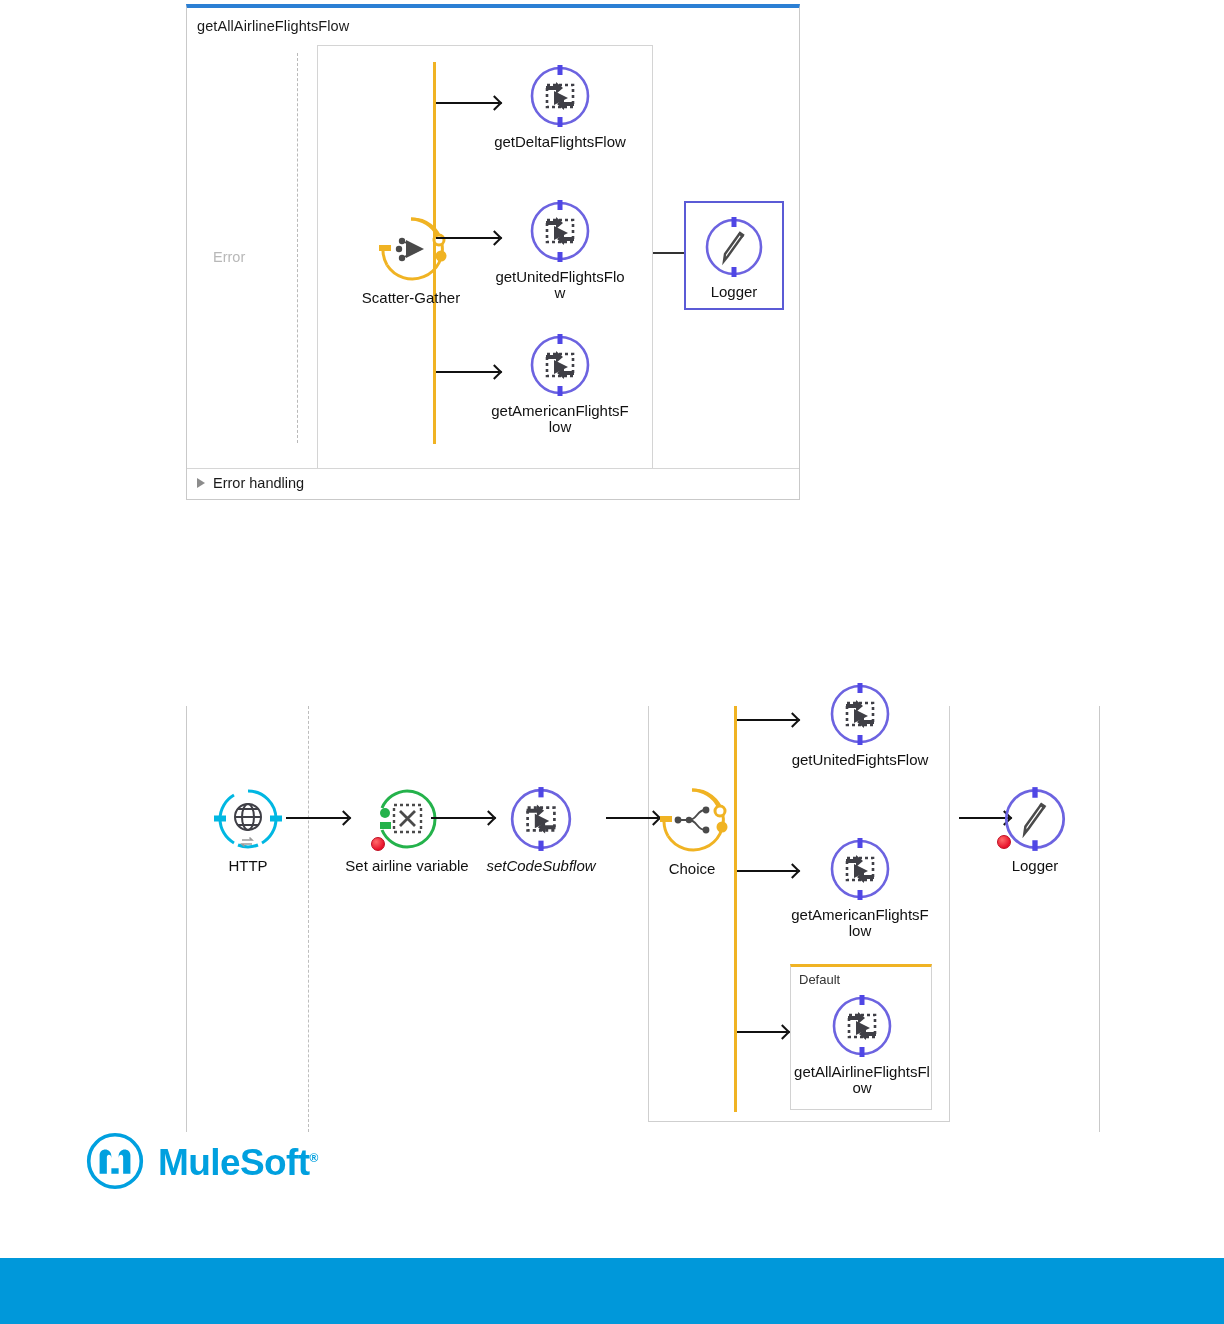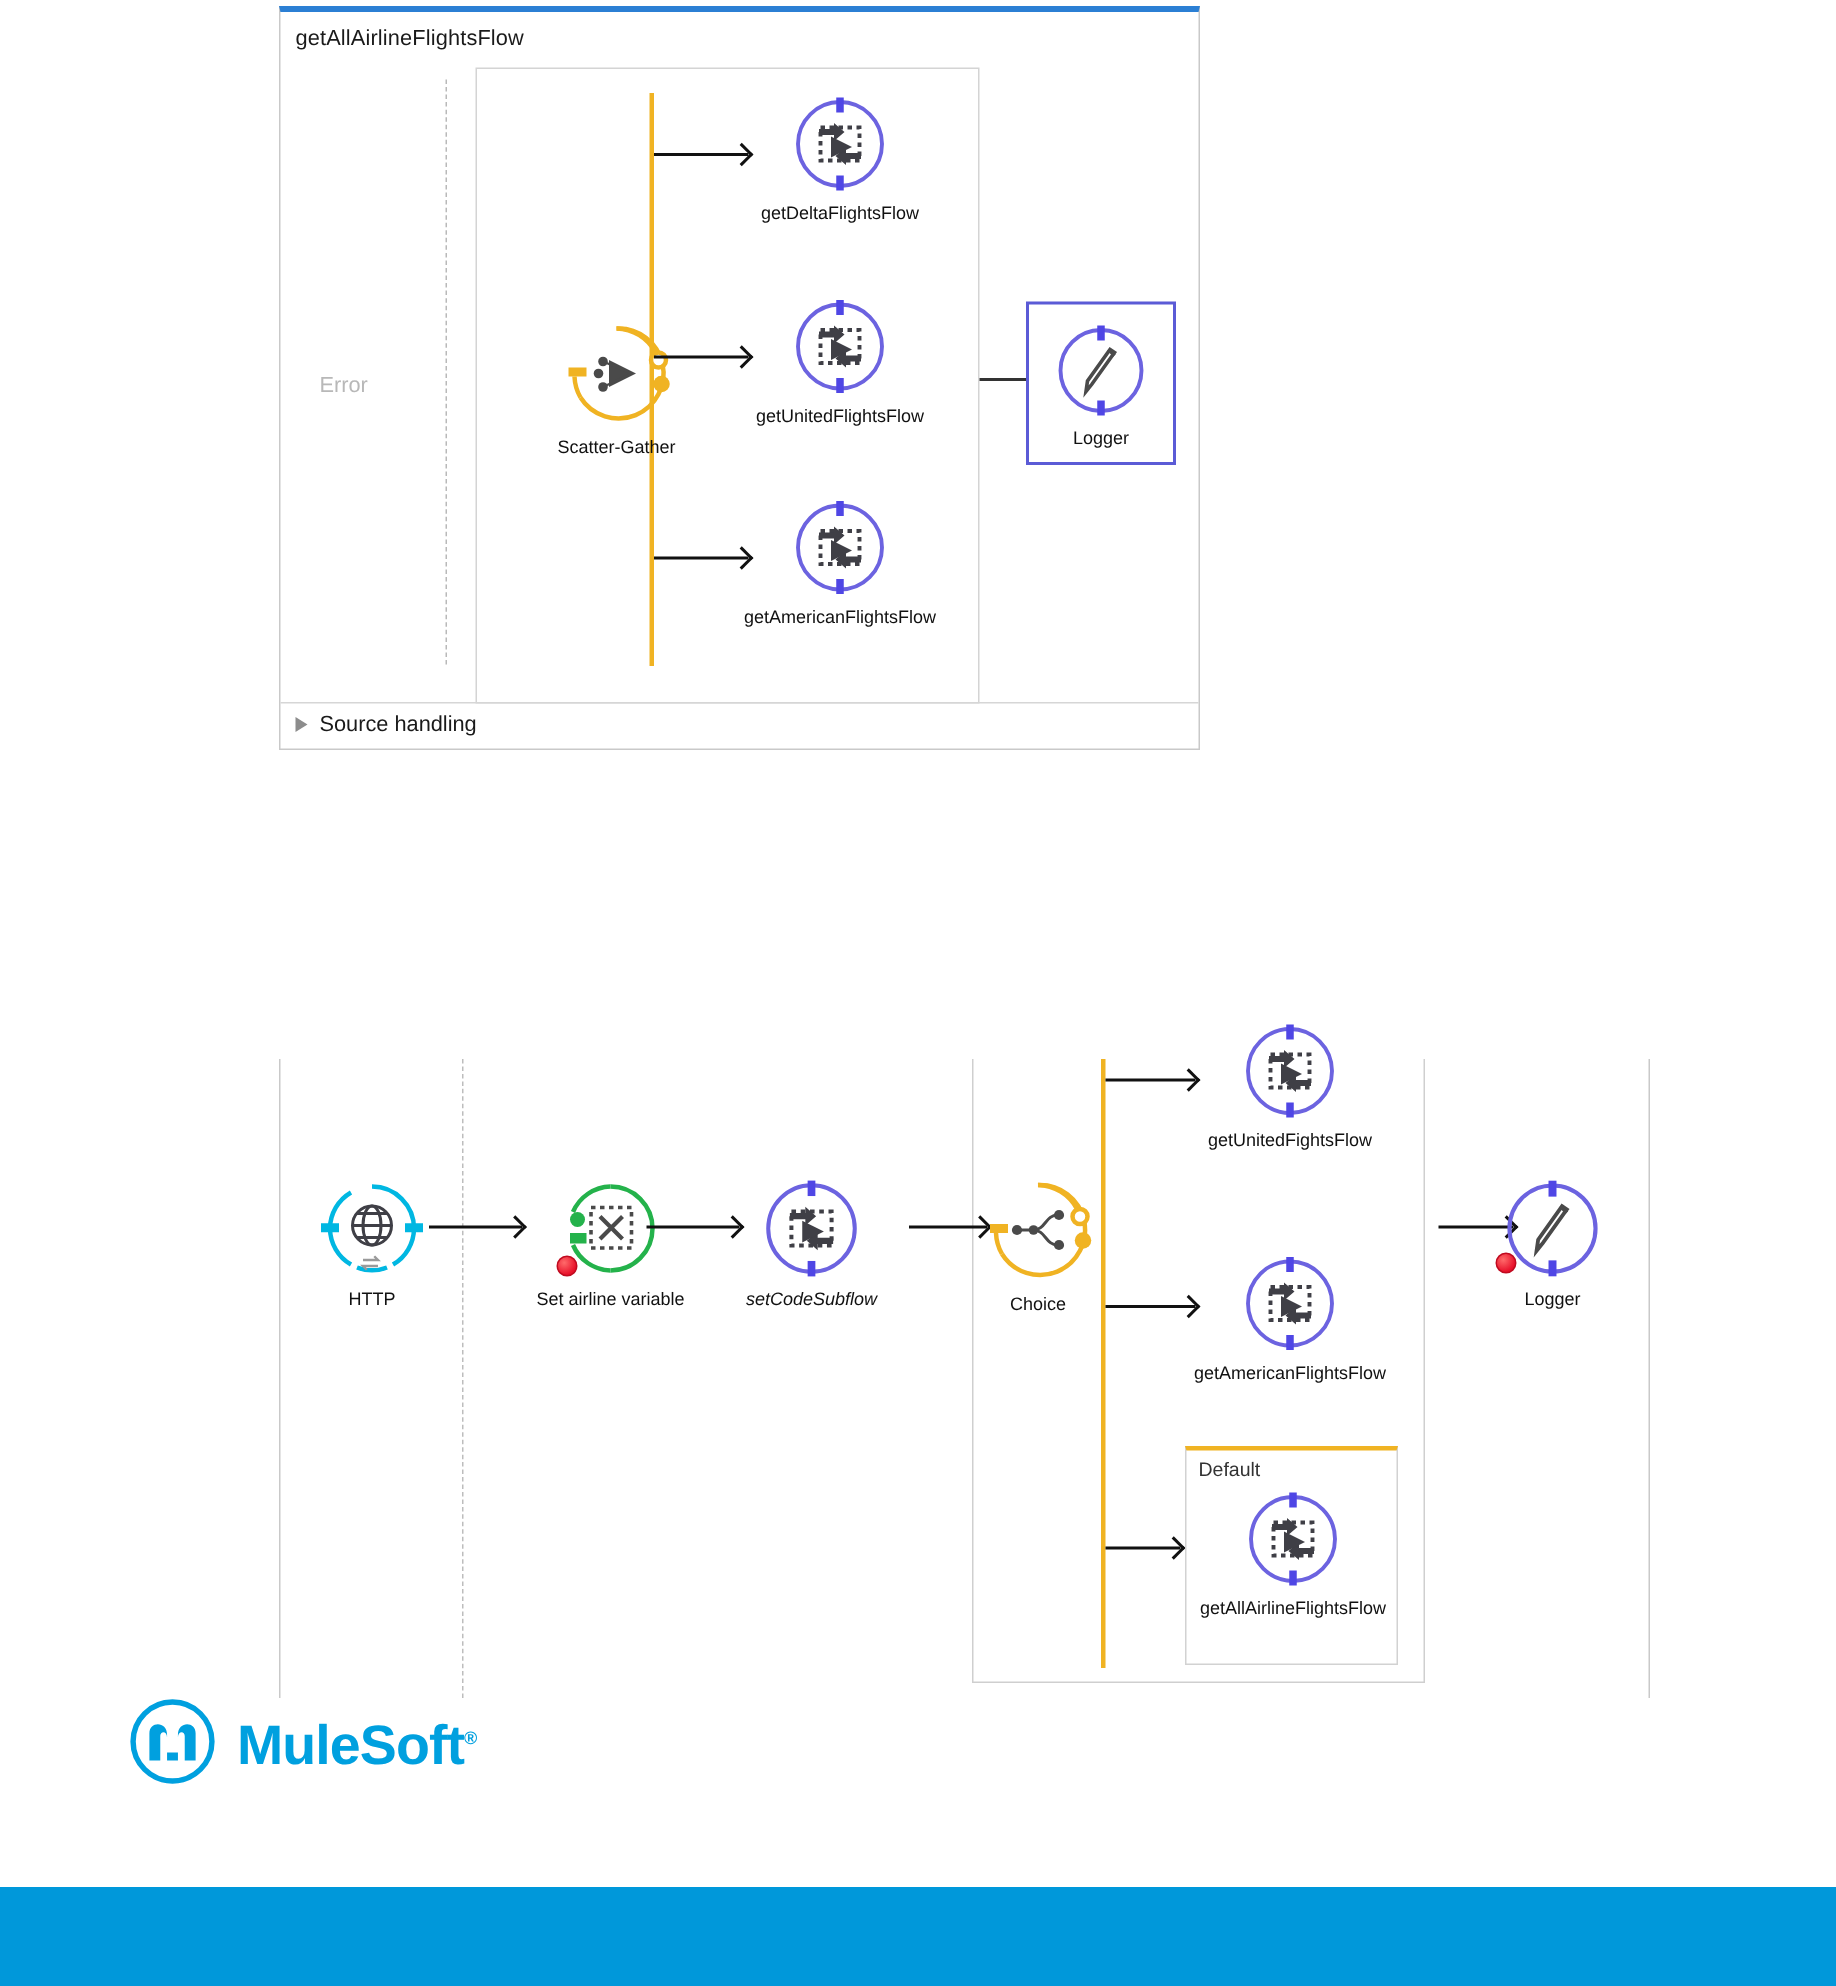--- a/index.html
+++ b/index.html
@@ -55,21 +55,21 @@
     border-bottom: 5.5px solid transparent;
   }
   .eh-rule {
     position: absolute; left: 0; top: 460px; width: 612px; height: 1px; background: #d6d6d6;
   }
 
   
   .node { position: absolute; width: 140px; text-align: center; }
   .node .glyph { position: relative; width: 66px; height: 66px; margin: 0 auto; }
   .node .caption {
-    margin-top: 5px; font-size: 12px; line-height: 16px; color: #111;
+    margin-top: 5px; font-size: 15px; line-height: 16px; color: #111;
     word-break: break-word;
   }
   .node.selected-box {
     border: 2px solid #5b5bd6; background: #fff;
     width: 100px; padding: 12px 4px 8px;
   }
 
   .bp-dot {
     position: absolute; width: 14px; height: 14px; border-radius: 50%;
     background: radial-gradient(circle at 35% 32%, #ff6a6a, #e8122b 70%);
@@ -220,21 +220,21 @@
             <path d="M37 18 L41 22"></path>
           </g>
         </svg>
       </div>
       <div class="caption">Logger</div>
     </div>
 
     <div class="eh-rule"></div>
     <div class="error-handling">
       <span class="tri-right"></span>
-      <span>Source handling</span>
+      <span>Error handling</span>
     </div>
   </div>
 
   <div class="flow2">
 
     <div class="vline" style="left:0px;"></div>
     <div class="vdash" style="left:122px;"></div>
     <div class="vline" style="left:913px;"></div>
 
     <div class="choice-box"></div>

